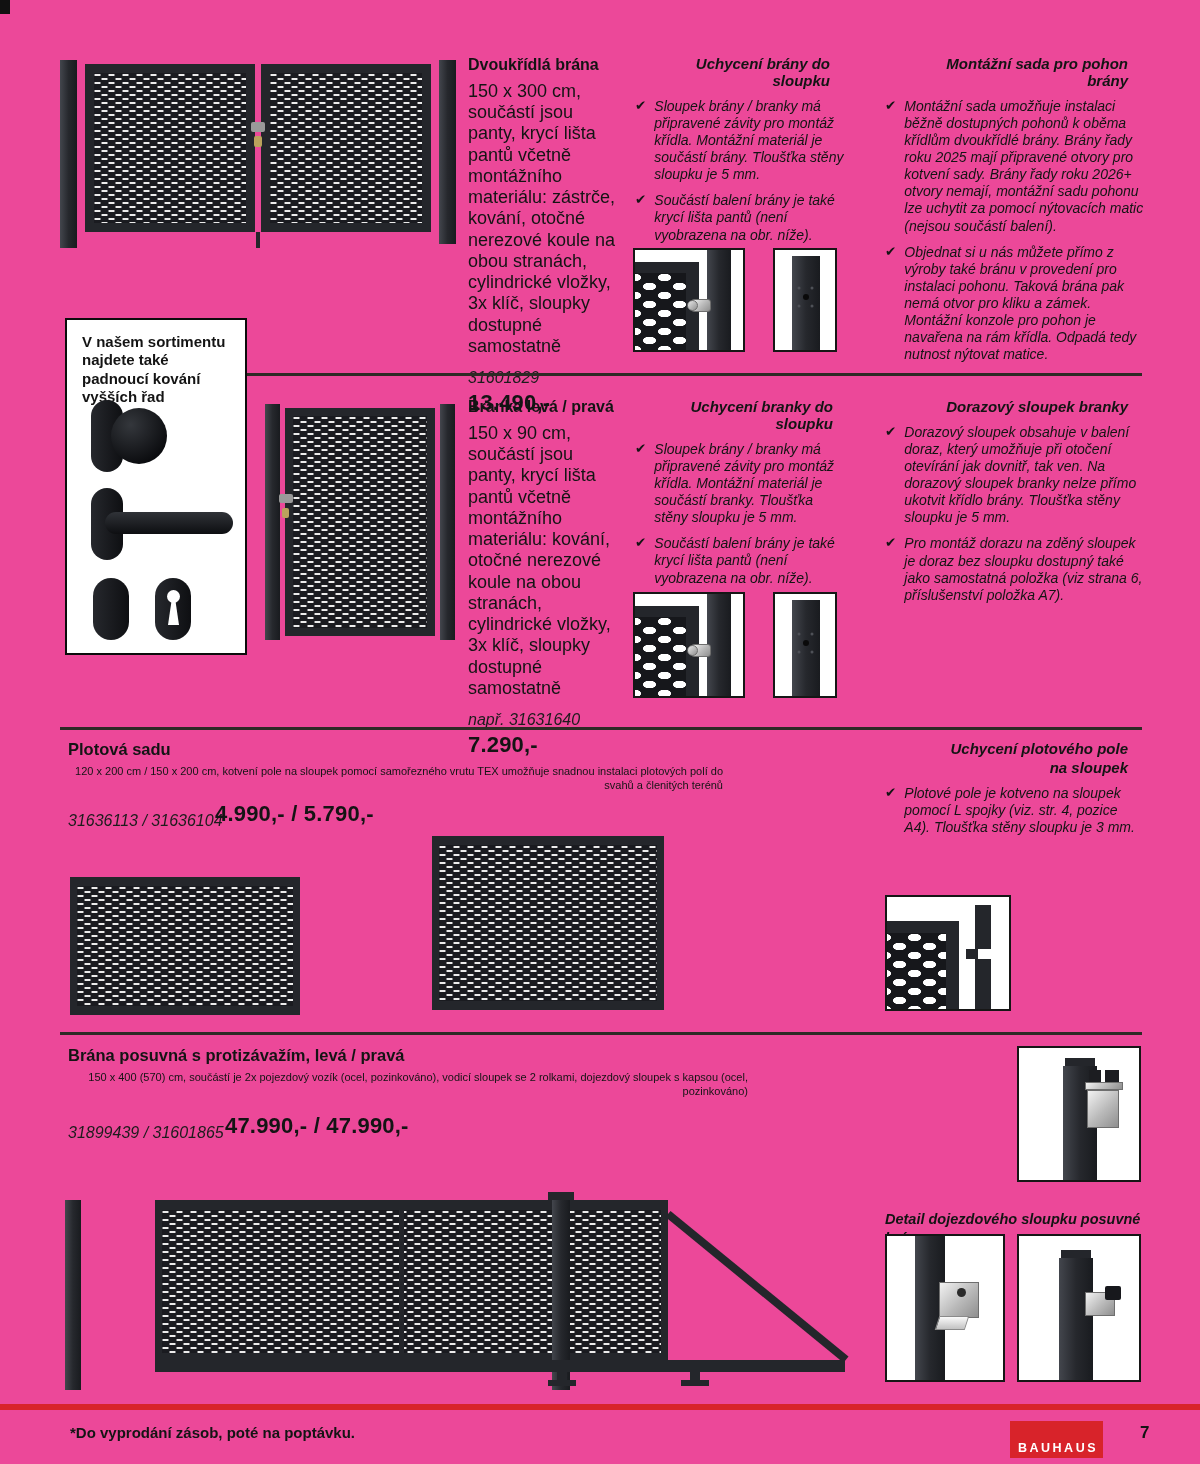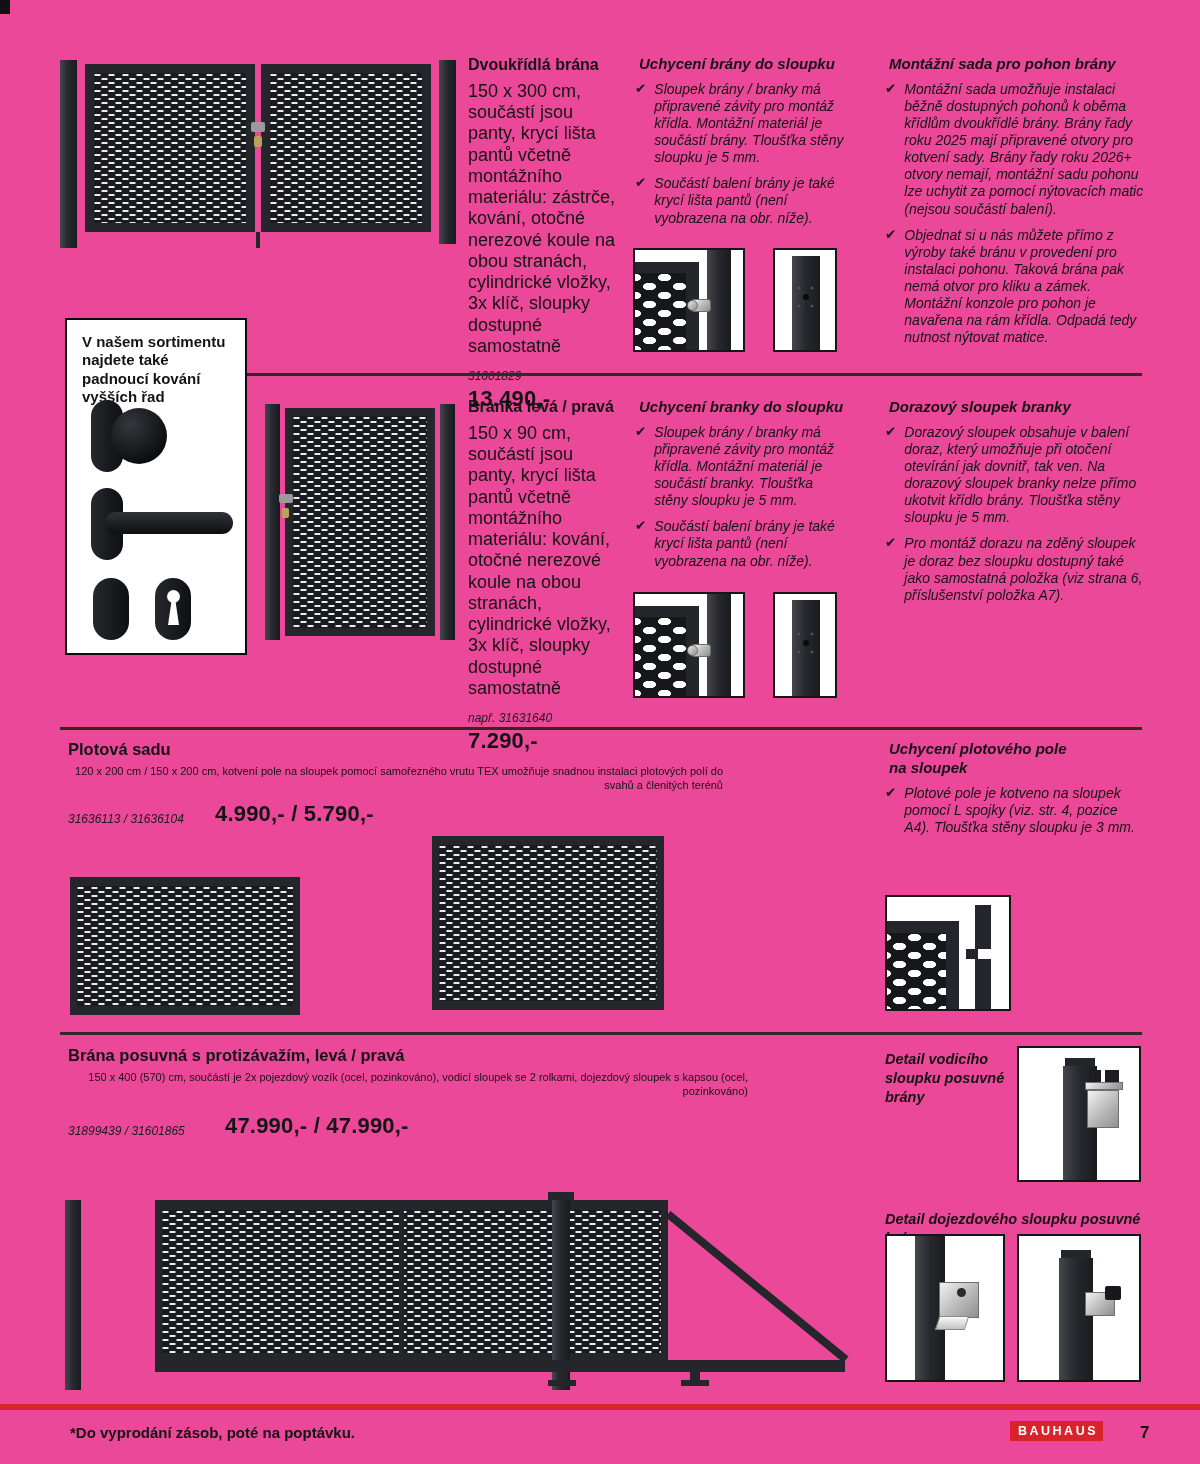--- a/index.html
+++ b/index.html
@@ -3,32 +3,32 @@
 <meta charset="utf-8">
 <style>
   html,body{margin:0;padding:0;background:#fff;}
   .page{position:relative;width:1200px;height:1464px;background:#ec4899;color:#141414;
         font-family:"Liberation Sans",sans-serif;overflow:hidden;}
   .abs{position:absolute;}
   
   .prod-title{font-size:16px;font-weight:bold;margin:0 0 7px;white-space:nowrap;}
   .desc{font-size:18px;line-height:1.18;margin:0;}
   .desc-wide{font-size:11px;line-height:1.3;margin:0;text-align:right;}
-  .sku{font-style:italic;font-size:12px;color:#1c1c1c;}
+  .sku{font-style:italic;font-size:16px;color:#1c1c1c;}
   .price{font-size:22px;font-weight:bold;letter-spacing:.2px;}
   .big-title{font-size:16.5px;font-weight:bold;margin:0;}
-  .info-title{font-size:15px;font-weight:bold;font-style:italic;margin:0 4px 9px;}
+  .info-title{font-size:15px;font-weight:bold;font-style:italic;margin:0 17px 9px;text-align:right;}
   .bullet{display:flex;gap:8px;margin-bottom:9px;}
   .check{font-size:13.5px;line-height:1.25;flex:none;}
   .btext{margin:0;font-style:italic;font-size:14px;line-height:1.22;}
   .caption{font-size:14.5px;font-weight:bold;font-style:italic;line-height:1.3;margin:0;}
   .footer-note{font-size:15px;font-weight:bold;}
   .pageno{font-size:17px;font-weight:bold;}
   .logo{display:inline-block;background:#d8232a;color:#fff;font-weight:bold;
-        font-size:12.5px;letter-spacing:2.5px;padding:4px 5px 3px 8px;line-height:1;}
+        font-size:12.5px;letter-spacing:2.5px;padding:21px 5px 3px 8px;line-height:1;}
   
   .divider{position:absolute;height:3px;background:#2e2a25;}
   .redbar{position:absolute;left:0;width:1200px;height:6px;background:#d8232a;}
   
   .steel{background:linear-gradient(90deg,#43464d 0%,#26282d 50%,#191b1f 100%);}
   .flat{background:#24262b;}
   .mesh{position:absolute;inset:0;background-color:#1a1b20;
     background-image:
       radial-gradient(ellipse 3.4px 1.5px at 3.5px 2px,#ececec 88%,rgba(0,0,0,0) 100%),
       radial-gradient(ellipse 3.4px 1.5px at 10.5px 6px,#ececec 88%,rgba(0,0,0,0) 100%);
@@ -229,21 +229,20 @@
     <div class="abs steel" style="left:492px;top:2px;width:18px;height:196px;"></div>
     <div class="abs flat" style="left:488px;top:0;width:26px;height:8px;"></div>
     <div class="abs" style="left:608px;top:18px;width:230px;height:8px;background:#24262b;transform:rotate(39.3deg);transform-origin:0 50%;"></div>
     <div class="abs flat" style="left:95px;top:168px;width:690px;height:12px;"></div>
     <div class="abs flat" style="left:497px;top:180px;width:10px;height:10px;"></div>
     <div class="abs flat" style="left:488px;top:188px;width:28px;height:6px;"></div>
     <div class="abs flat" style="left:630px;top:180px;width:10px;height:10px;"></div>
     <div class="abs flat" style="left:621px;top:188px;width:28px;height:6px;"></div>
   </div>
 
-  <p class="caption abs" style="left:885px;top:1050px;width:130px;">Detail vodicího sloupku posuvné brány</p>
   <div class="photo" style="left:1017px;top:1046px;width:124px;height:136px;">
     <div class="abs flat" style="left:46px;top:10px;width:30px;height:10px;"></div>
     <div class="abs steel" style="left:44px;top:18px;width:34px;height:118px;"></div>
     <div class="abs" style="left:70px;top:22px;width:12px;height:12px;background:#1c1d21;"></div>
     <div class="abs" style="left:86px;top:22px;width:14px;height:12px;background:#1c1d21;"></div>
     <div class="abs silver" style="left:66px;top:34px;width:38px;height:8px;"></div>
     <div class="abs silver" style="left:68px;top:42px;width:32px;height:38px;"></div>
   </div>
 
   <p class="caption abs" style="left:885px;top:1210px;width:290px;">Detail dojezdového sloupku posuvné brány</p>

